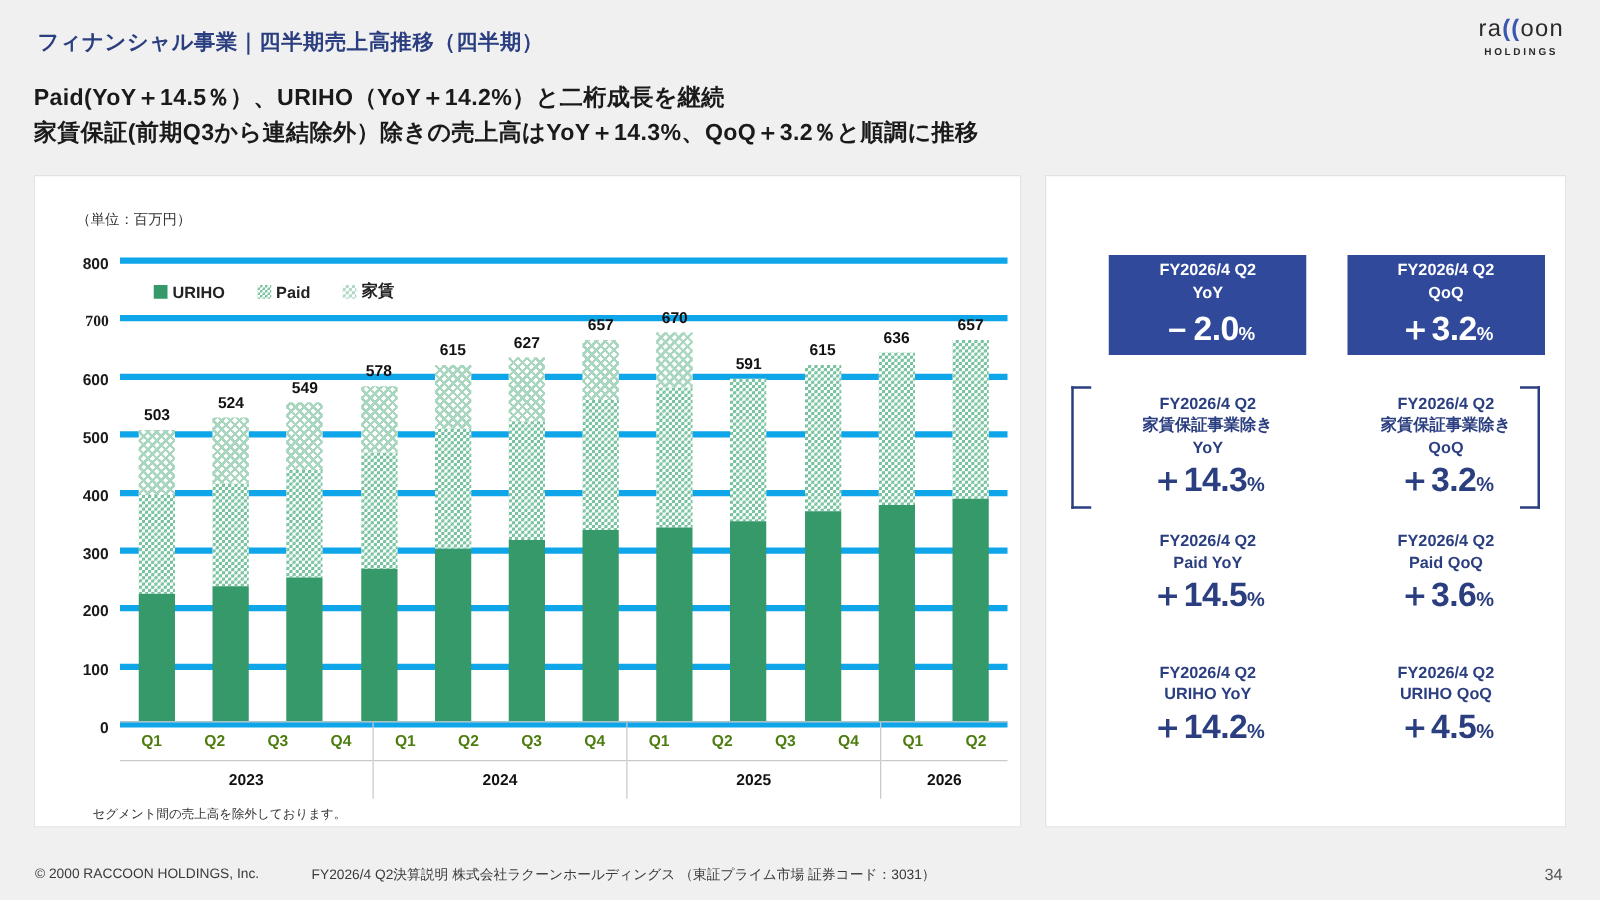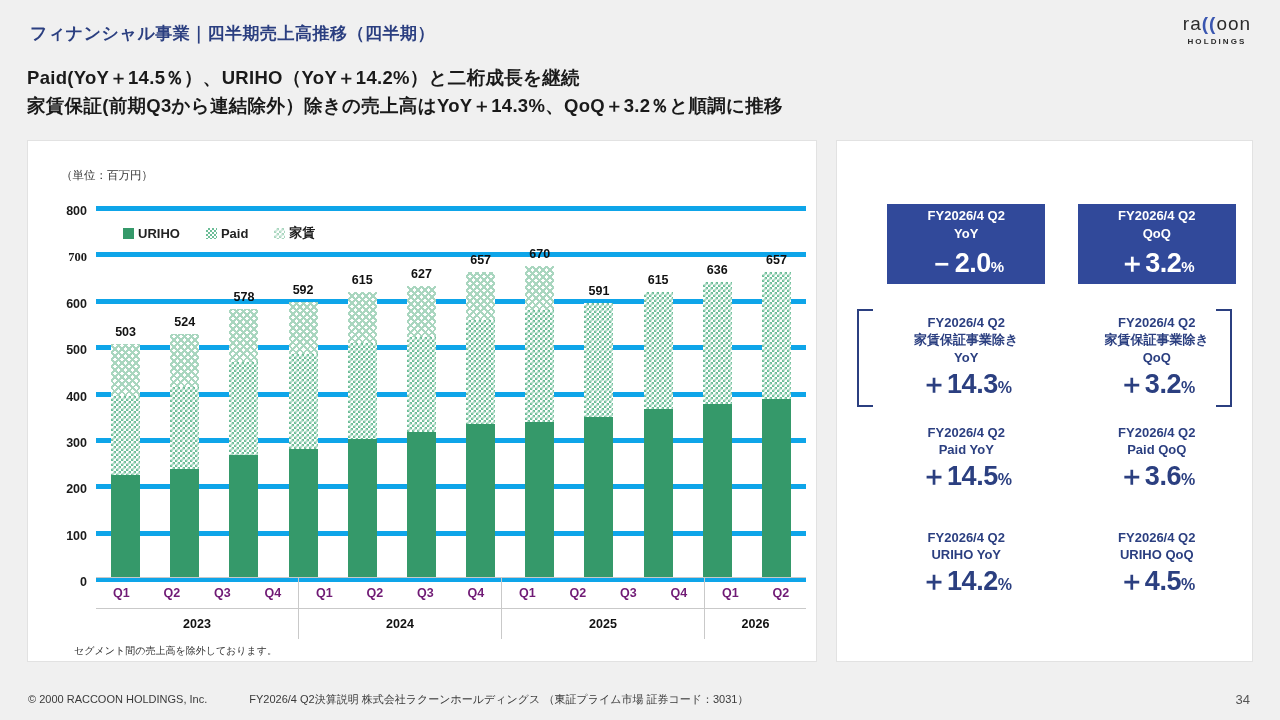--- a/index.html
+++ b/index.html
@@ -130,21 +130,21 @@
     display: flex;
   }
   .year-group {
     display: flex; flex-direction: column;
     border-right: 1px solid #c9c9c9;
   }
   .year-group:last-child { border-right: none; }
   .q-row { display: flex; height: 31px; }
   .q-cell {
     display: flex; align-items: center; justify-content: center;
-    font-size: 12.5px; font-weight: bold; color: #701a75;
+    font-size: 12.5px; font-weight: bold; color: #4d7c0f;
   }
   .year-row {
     height: 31px; display: flex;
     align-items: center; justify-content: center;
     font-size: 12.5px; font-weight: bold; color: #111;
     border-top: 1px solid #c9c9c9;
   }
   #chart-note {
     position: absolute; left: 46px; top: 503px;
     font-size: 10px; color: #333;
@@ -285,32 +285,32 @@
         <div class="bar-slot">
           <div class="bar-stack">
             <div class="bar-total">524</div>
             <div class="seg seg-rent" style="height: 52.8675px;"></div>
             <div class="seg seg-paid" style="height: 82.5475px;"></div>
             <div class="seg seg-uriho" style="height: 107.59px;"></div>
           </div>
         </div>
         <div class="bar-slot">
           <div class="bar-stack">
+            <div class="bar-total">549</div>
+            <div class="seg seg-rent" style="height: 53.795px;"></div>
+            <div class="seg seg-paid" style="height: 86.2575px;"></div>
+            <div class="seg seg-uriho" style="height: 114.546px;"></div>
+          </div>
+        </div>
+        <div class="bar-slot">
+          <div class="bar-stack">
             <div class="bar-total">578</div>
             <div class="seg seg-rent" style="height: 52.8675px;"></div>
             <div class="seg seg-paid" style="height: 92.75px;"></div>
             <div class="seg seg-uriho" style="height: 122.43px;"></div>
-          </div>
-        </div>
-        <div class="bar-slot">
-          <div class="bar-stack">
-            <div class="bar-total">592</div>
-            <div class="seg seg-rent" style="height: 51.4763px;"></div>
-            <div class="seg seg-paid" style="height: 94.605px;"></div>
-            <div class="seg seg-uriho" style="height: 128.459px;"></div>
           </div>
         </div>
         <div class="bar-slot">
           <div class="bar-stack">
             <div class="bar-total">615</div>
             <div class="seg seg-rent" style="height: 51.0125px;"></div>
             <div class="seg seg-paid" style="height: 96.46px;"></div>
             <div class="seg seg-uriho" style="height: 137.734px;"></div>
           </div>
         </div>

